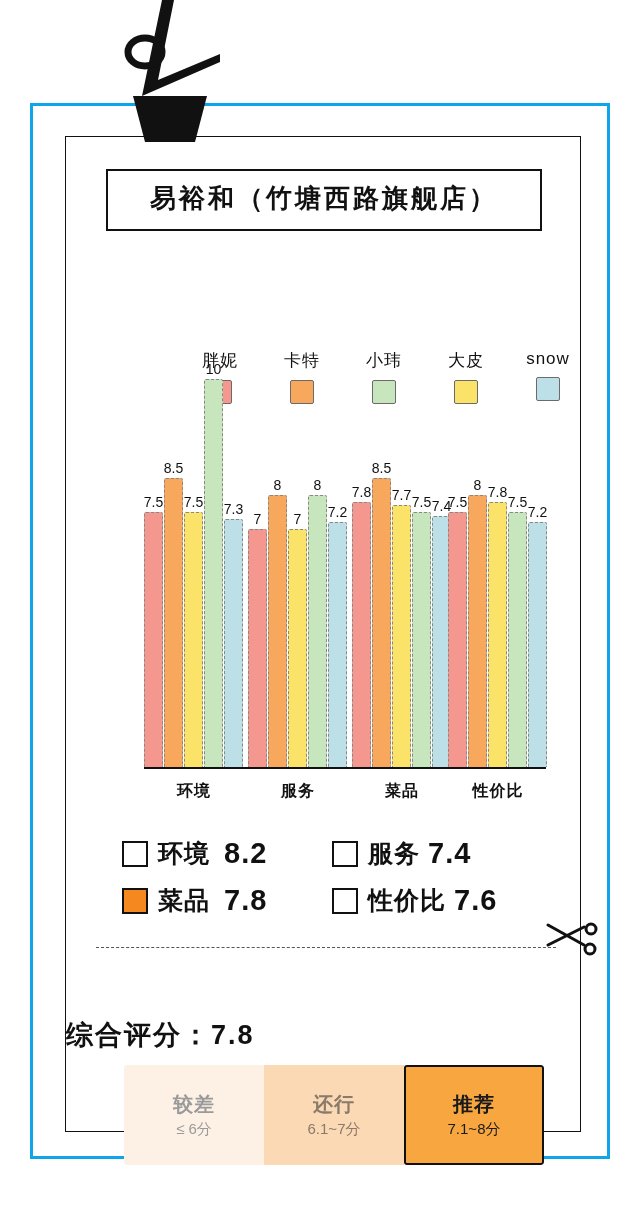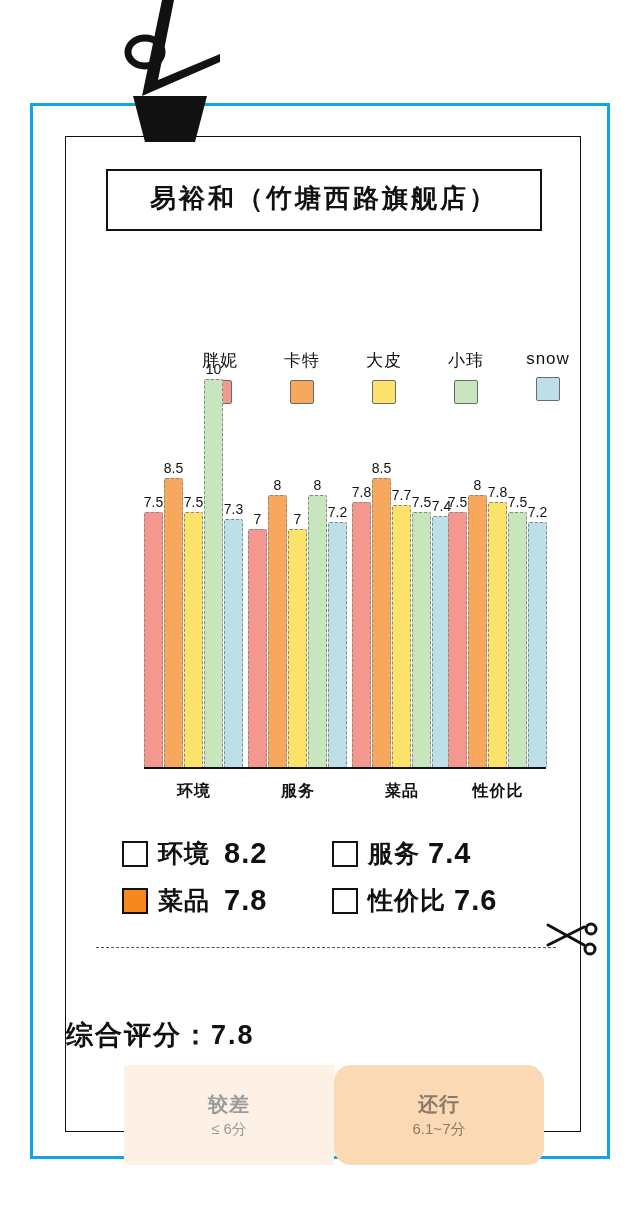--- a/index.html
+++ b/index.html
@@ -279,26 +279,26 @@
     <div class="people">
       <div class="person">
         <div class="person-name">胖妮</div>
         <div class="swatch" id="sw0" style="background: rgb(244, 151, 142);"></div>
       </div>
       <div class="person">
         <div class="person-name">卡特</div>
         <div class="swatch" id="sw1" style="background: rgb(247, 168, 92);"></div>
       </div>
       <div class="person">
+        <div class="person-name">小玮</div>
+        <div class="swatch" id="sw3" style="background: rgb(200, 230, 189);"></div>
+      </div>
+      <div class="person">
         <div class="person-name">大皮</div>
         <div class="swatch" id="sw2" style="background: rgb(251, 227, 106);"></div>
-      </div>
-      <div class="person">
-        <div class="person-name">小玮</div>
-        <div class="swatch" id="sw3" style="background: rgb(200, 230, 189);"></div>
       </div>
       <div class="person">
         <div class="person-name">snow</div>
         <div class="swatch" id="sw4" style="background: rgb(189, 224, 232);"></div>
       </div>
     </div>
 
     <div class="chart">
       <div class="plot" id="plot">
           <div class="group" style="left: 0px; width: 96px;">
@@ -411,20 +411,24 @@
       </svg>
     </div>
 
     <div class="overall">综合评分：7.8</div>
 
     <div class="scale" id="scale">
         <div class="scale-cell" style="background: rgb(253, 240, 228);">
           <div class="scale-name" style="color: rgb(154, 154, 154);">较差</div>
           <div class="scale-range" style="color: rgb(154, 154, 154);">≤ 6分</div>
         </div>
-        <div class="scale-cell" style="background: rgb(251, 217, 180); border-radius: 17px;">
+        <div class="scale-cell" style="background: rgb(251, 217, 180);">
           <div class="scale-name" style="color: rgb(138, 122, 106);">还行</div>
           <div class="scale-range" style="color: rgb(138, 122, 106);">6.1~7分</div>
         </div>
+        <div class="scale-cell sel" style="background: rgb(248, 166, 63);">
+          <div class="scale-name" style="color: rgb(26, 26, 26);">推荐</div>
+          <div class="scale-range" style="color: rgb(26, 26, 26);">7.1~8分</div>
+        </div>
       </div>
 
   </div>
 </div>
 
 </body></html>

